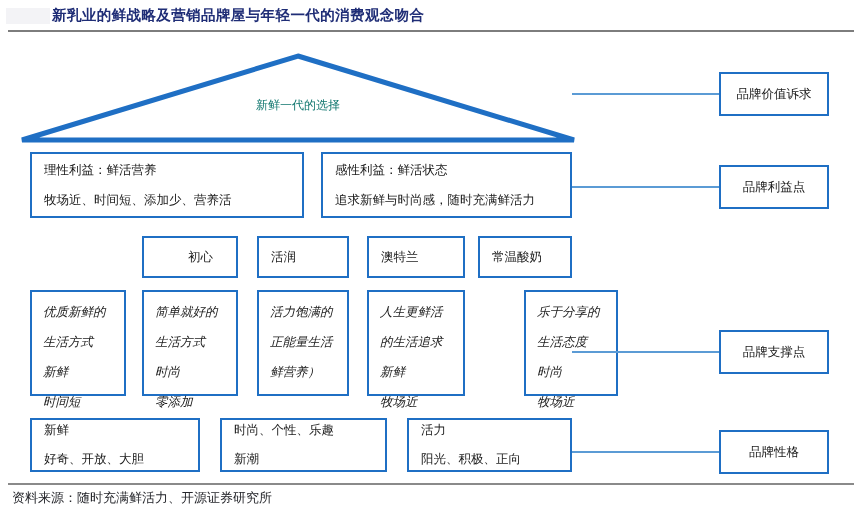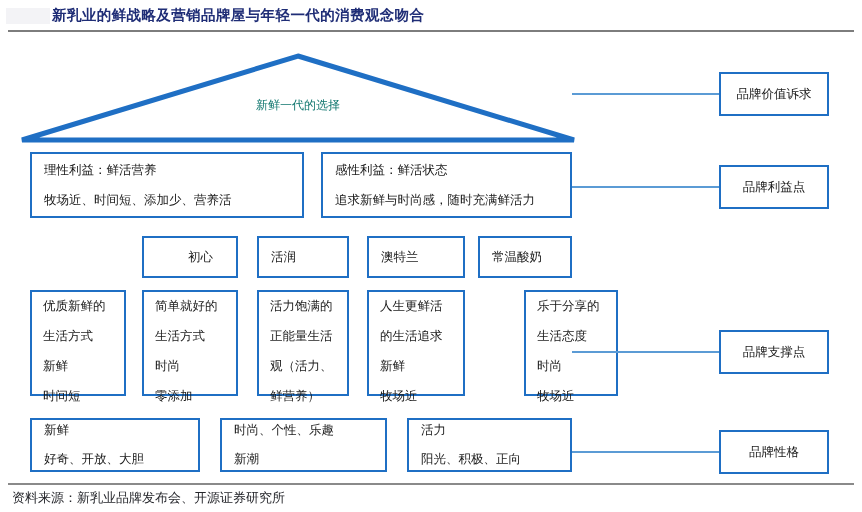--- a/index.html
+++ b/index.html
@@ -51,21 +51,21 @@
   .bx{
     position:absolute;box-sizing:border-box;
     border:2.5px solid #1f6fc4;
     background:#ffffff;
     color:#1a1a1a;
     display:flex;flex-direction:column;justify-content:center;gap:8px;
   }
   .bx .ln{
     font-size:12.5px;line-height:17px;padding-left:12px;white-space:nowrap;
   }
-  .bx.tall{justify-content:flex-start;padding-top:3px;}
+  .bx.tall{justify-content:flex-start;padding-top:9px;font-style:italic;}
   .bx.tall .ln{padding-left:11px;line-height:22px;}
 
   
   #box-rational{left:30px;top:152px;width:274px;height:66px;}
   #box-emotional{left:321px;top:152px;width:251px;height:66px;}
   #box-rational .ln,#box-emotional .ln{line-height:22px;}
 
   
   .chip{height:42px;top:236px;}
   .chip .ln{font-size:12.5px;}
@@ -158,21 +158,20 @@
   </div>
   <div class="bx tall pillar" id="pillar-1">
     <div class="ln">简单就好的</div>
     <div class="ln">生活方式</div>
     <div class="ln">时尚</div>
     <div class="ln">零添加</div>
   </div>
   <div class="bx tall pillar" id="pillar-2">
     <div class="ln">活力饱满的</div>
     <div class="ln">正能量生活</div>
-    <div class="ln">观（活力、</div>
     <div class="ln">鲜营养）</div>
   </div>
   <div class="bx tall pillar" id="pillar-3">
     <div class="ln">人生更鲜活</div>
     <div class="ln">的生活追求</div>
     <div class="ln">新鲜</div>
     <div class="ln">牧场近</div>
   </div>
   <div class="bx tall pillar" id="pillar-4">
     <div class="ln">乐于分享的</div>
@@ -198,15 +197,15 @@
   <div class="conn" id="conn-1"></div>
   <div class="conn" id="conn-2"></div>
   <div class="conn" id="conn-3"></div>
 
   <div class="rlabel" id="rlabel-0">品牌价值诉求</div>
   <div class="rlabel" id="rlabel-1">品牌利益点</div>
   <div class="rlabel" id="rlabel-2">品牌支撑点</div>
   <div class="rlabel" id="rlabel-3">品牌性格</div>
 
   <div id="footer-rule"></div>
-  <div id="footer-text">资料来源：新乳业品牌发布会、开源证券研究所</div>
+  <div id="footer-text">资料来源：随时充满鲜活力、开源证券研究所</div>
 
 </div>
 
 </body></html>

